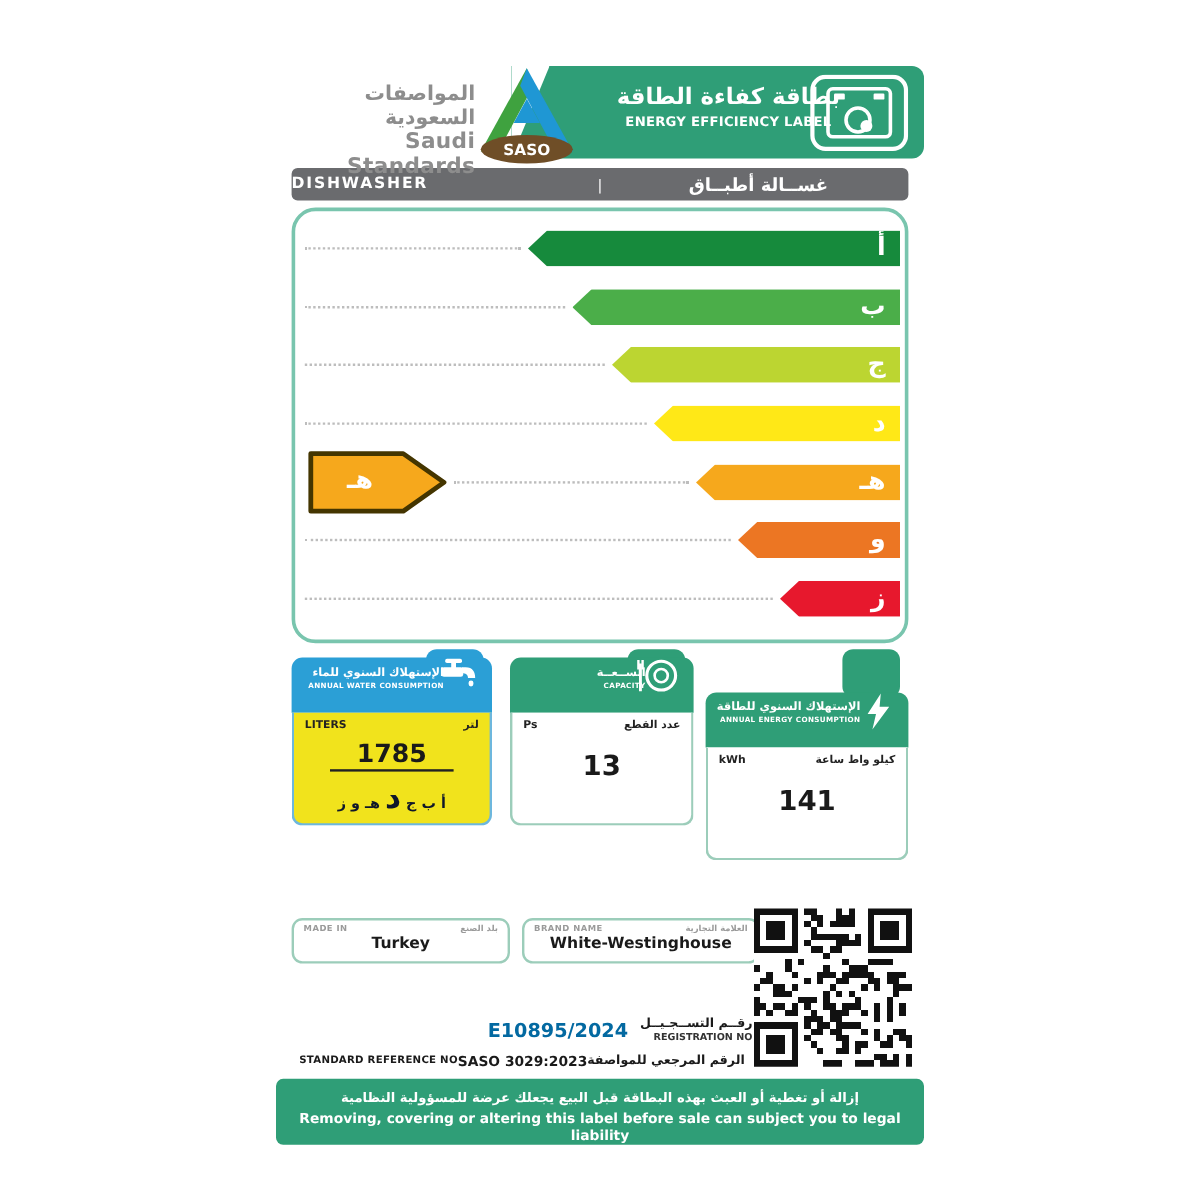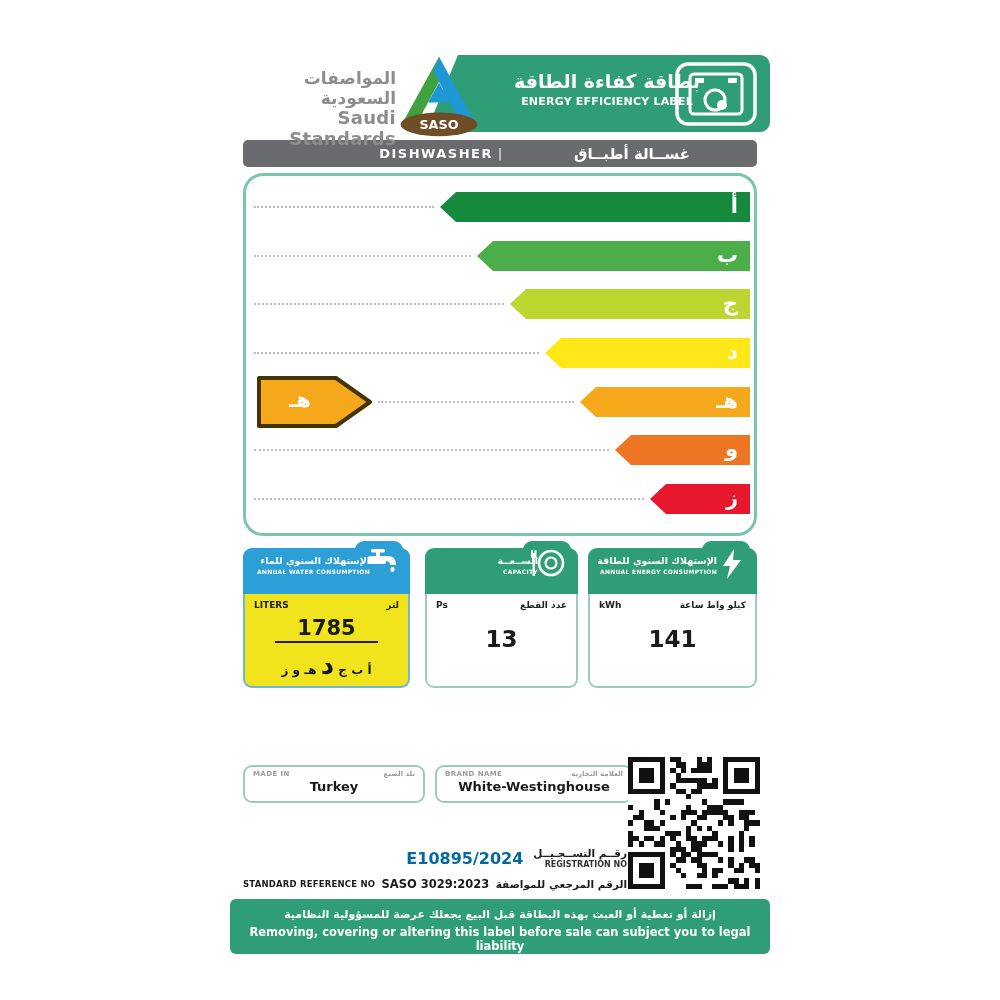--- a/index.html
+++ b/index.html
@@ -16,21 +16,21 @@
     background:#fff; clip-path:polygon(0 0,100% 0,0 100%); }
   .gtitle { position:absolute; left:62px; top:15px; width:238px; text-align:center; color:#fff; }
   .gtitle-ar { font-size:19px; font-weight:bold; }
   .gtitle-en { font-size:11px; font-weight:bold; letter-spacing:.2px; margin-top:3px; }
   .dw-ic { position:absolute; right:13px; top:7px; }
   .saso { position:absolute; left:163px; top:0px; }
 
   
   .pbar { margin:8px 13px 0; height:27px; border-radius:5px; display:grid;
     grid-template-columns:1fr 14px 1fr; align-items:center; color:#fff; font-weight:bold; }
-  .pbar .en { text-align:right; font-size:13px; letter-spacing:1.5px; }
+  .pbar .en { text-align:left; font-size:13px; letter-spacing:1.5px; }
   .pbar .dv { text-align:center; font-size:12px; font-weight:normal; }
   .pbar .ar { text-align:center; font-size:15px; }
 
   
   .ladder { margin:6px 13px 0; height:363px; border:3px solid #79C5AE; border-radius:20px;
     position:relative; background:#fff; overflow:hidden; }
   .gbar { position:absolute; right:4px; height:30px;
     clip-path:polygon(16px 0%,100% 0%,100% 100%,16px 100%,0% 50%); }
   .gletter { position:absolute; right:12px; top:50%; transform:translateY(-55%);
     color:#fff; font-weight:bold; font-size:21px; }
@@ -79,21 +79,21 @@
     color:#9a9a9a; font-weight:bold; letter-spacing:.4px; }
   .dval { text-align:center; font-weight:bold; font-size:13px; color:#1a1a1a; margin-top:1px; }
   .qr { position:absolute; left:385px; top:0; width:132px; height:132px; }
   .reg { position:absolute; left:0; top:90px; width:384px; display:flex; justify-content:flex-end;
     align-items:center; gap:10px; }
   .reg-val { font-weight:bold; font-size:16px; color:#0369a1;padding-left:36px; }
   .reg-lbls { text-align:right; line-height:1.25; }
   .reg-ar { font-size:10.5px; font-weight:bold; color:#1a1a1a; }
   .reg-en { font-size:8px; font-weight:bold; color:#333; }
   .std { position:absolute; left:0; top:120px; width:384px; display:flex; align-items:center;
-    justify-content:space-between; }
+    justify-content:center; }
   .std-en { font-size:8.5px; font-weight:bold; color:#1a1a1a; letter-spacing:.2px; }
   .std-val { font-size:11.5px; font-weight:bold; color:#1a1a1a; }
   .std-ar { font-size:10.5px; font-weight:bold; color:#1a1a1a; }
 
   
   .foot { margin-top:4px; height:55px; border-radius:6px; color:#fff; text-align:center; padding-top:9px; }
   .foot-ar { font-size:11px; font-weight:bold; }
   .foot-en { font-size:11.5px; font-weight:bold; margin-top:4px; }
 </style>
 </head>
@@ -234,21 +234,21 @@
         <div class="units">
           <span>Ps</span>
           <span>عدد القطع</span>
         </div>
         <div class="bigval pad">13</div>
       </div>
     </div>
 
     <div class="ibox nrg">
       <div class="tab" style="background-color: rgb(47, 158, 119);"></div>
-      <div class="ihead" style="background-color: rgb(47, 158, 119);">
+      <div class="ihead" style="background-color: rgb(47, 158, 119); margin-top: 29px;">
         <div class="ihead-ar">الإستهلاك السنوي للطاقة</div>
         <div class="ihead-en">ANNUAL ENERGY CONSUMPTION</div>
         <svg class="iicon" width="24" height="34" viewBox="0 0 24 34">
           <polygon points="14,2 3,19 10,19 7,32 21,13 13,13" fill="#fff"></polygon>
         </svg>
       </div>
       <div class="ibody">
         <div class="units">
           <span>kWh</span>
           <span>كيلو واط ساعة</span>

